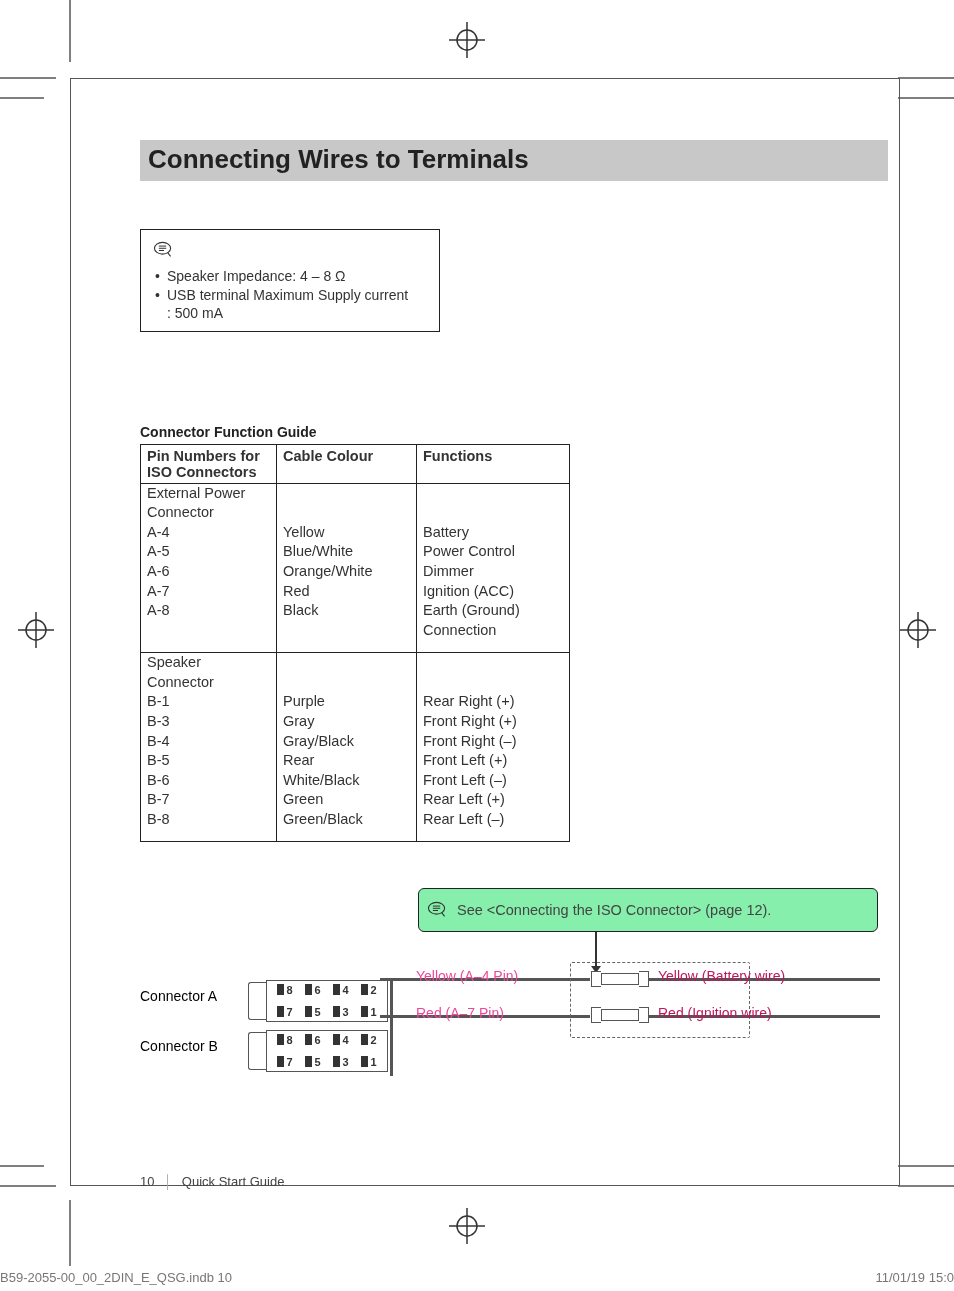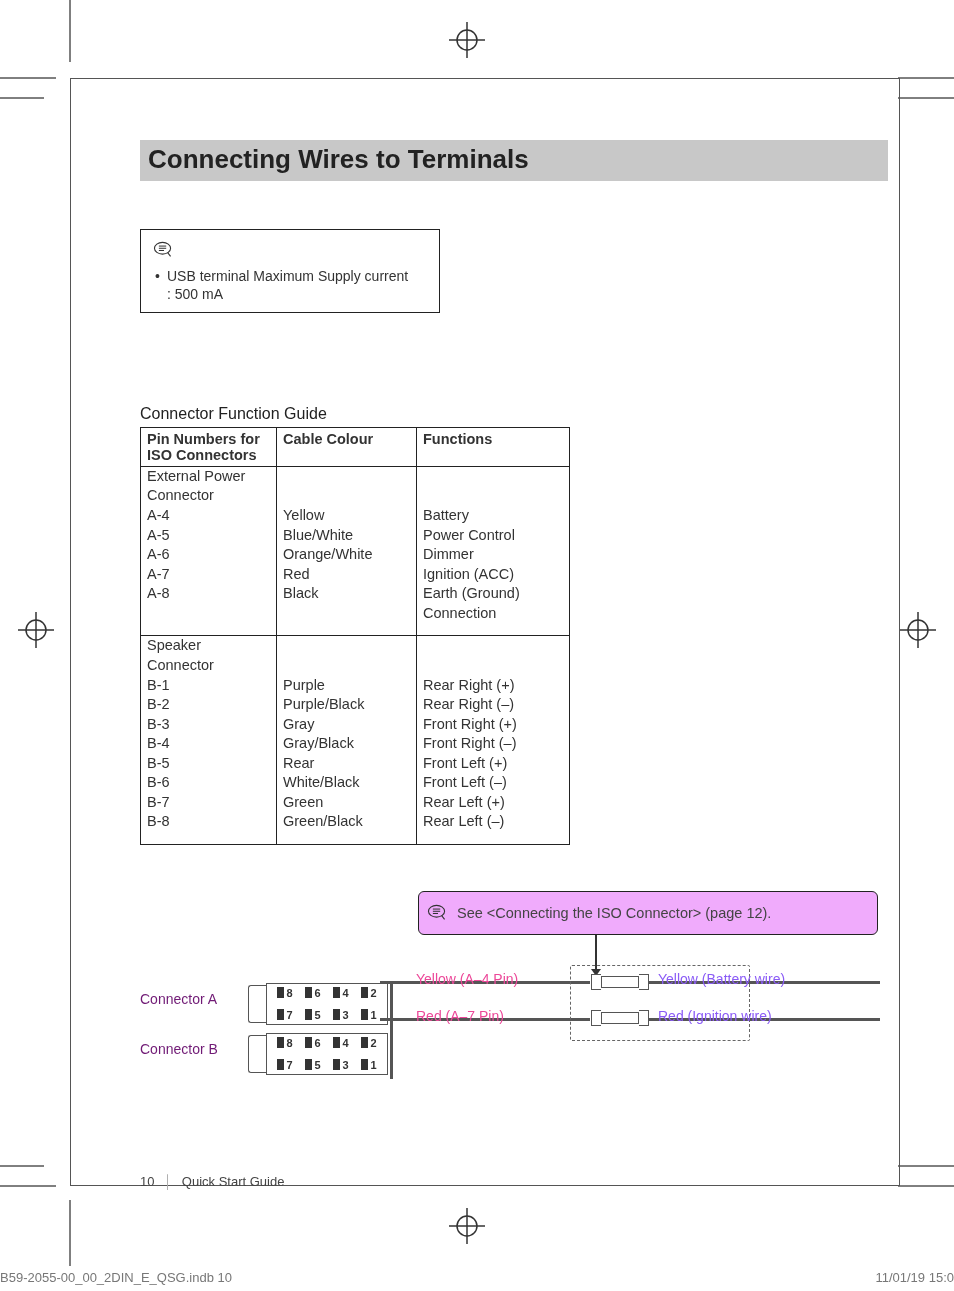--- a/index.html
+++ b/index.html
@@ -60,22 +60,22 @@
   .note-box ul { list-style: none; }
   .note-box li { position: relative; padding-left: 14px; line-height: 1.35; }
   .note-box li::before {
     content: "•";
     position: absolute;
     left: 2px;
     top: 0;
   }
   .note-box .sub { padding-left: 14px; }
   .table-title {
-    font-size: 16px;
-    font-weight: 400;
+    font-size: 14px;
+    font-weight: 700;
     color: #222;
     margin-bottom: 4px;
   }
   table.conn {
     border-collapse: collapse;
     width: 430px;
     font-size: 14.5px;
     color: #333;
   }
   table.conn th, table.conn td {
@@ -99,21 +99,21 @@
     margin-top: 46px;
   }
   .callout-box {
     position: absolute;
     left: 278px;
     top: 0;
     width: 460px;
     height: 44px;
     border: 1px solid #222;
     border-radius: 6px;
-    background: #f0abfc;
+    background: #86efac;
     display: flex;
     align-items: center;
     padding-left: 8px;
     font-size: 14.5px;
     color: #444;
     gap: 8px;
   }
   .callout-leader {
     position: absolute;
     left: 455px;
@@ -126,21 +126,21 @@
     content: "";
     position: absolute;
     left: -4px; top: 34px;
     border-left: 5px solid transparent;
     border-right: 5px solid transparent;
     border-top: 7px solid #333;
   }
   .conn-label {
     position: absolute;
     font-size: 14px;
-    color: #701a75;
+    color: #000000;
   }
   .conn-a-label { left: 0; top: 100px; }
   .conn-b-label { left: 0; top: 150px; }
   .plug {
     position: absolute;
     left: 108px;
     width: 144px;
     height: 50px;
   }
   .plug.a { top: 88px; }
@@ -234,21 +234,21 @@
     height: 3px;
     background: #555;
   }
   .fuse-lead.y-l { left: 420px; top: 90px; width: 30px; }
   .fuse-lead.y-r { left: 508px; top: 90px; width: 232px; }
   .fuse-lead.r-l { left: 420px; top: 127px; width: 30px; }
   .fuse-lead.r-r { left: 508px; top: 127px; width: 232px; }
   .dest-label {
     position: absolute;
     font-size: 14px;
-    color: #8b5cf6;
+    color: #be185d;
   }
   .dest-label.y { left: 518px; top: 80px; }
   .dest-label.r { left: 518px; top: 117px; }
 
   .page-num {
     position: absolute;
     left: 140px;
     bottom: 102px;
     font-size: 13px;
     color: #444;
@@ -344,20 +344,21 @@
       <span class="note-icon">
         <svg class="note-svg" viewBox="0 0 30 22">
           <ellipse cx="13" cy="10" rx="11" ry="8" fill="none" stroke="#333" stroke-width="1.5"></ellipse>
           <line x1="8" y1="7" x2="18" y2="7" stroke="#333" stroke-width="1.4"></line>
           <line x1="8" y1="10" x2="18" y2="10" stroke="#333" stroke-width="1.4"></line>
           <line x1="8" y1="13" x2="15" y2="13" stroke="#333" stroke-width="1.4"></line>
           <path d="M20 16 L24 21" fill="none" stroke="#333" stroke-width="1.5"></path>
         </svg>
       </span>
       <ul>
+        <li>Speaker Impedance: 4 – 8 Ω</li>
         <li>USB terminal Maximum Supply current</li>
       </ul>
       <div class="sub">: 500 mA</div>
     </div>
 
     <div class="table-title">Connector Function Guide</div>
     <table class="conn">
       <thead>
         <tr>
           <th class="pin-col">Pin Numbers for ISO Connectors</th>
@@ -400,25 +401,20 @@
 
         <tr class="sub-row sub-first">
           <td class="group-label">Speaker Connector</td>
           <td></td>
             <td></td>
         </tr>
         <tr class="sub-row">
             <td>B-1</td>
             <td>Purple</td>
             <td>Rear Right (+)</td>
-          </tr>
-        <tr class="sub-row">
-            <td>B-2</td>
-            <td>Purple/Black</td>
-            <td>Rear Right (–)</td>
           </tr>
         <tr class="sub-row">
             <td>B-3</td>
             <td>Gray</td>
             <td>Front Right (+)</td>
           </tr>
         <tr class="sub-row">
             <td>B-4</td>
             <td>Gray/Black</td>
             <td>Front Right (–)</td>

